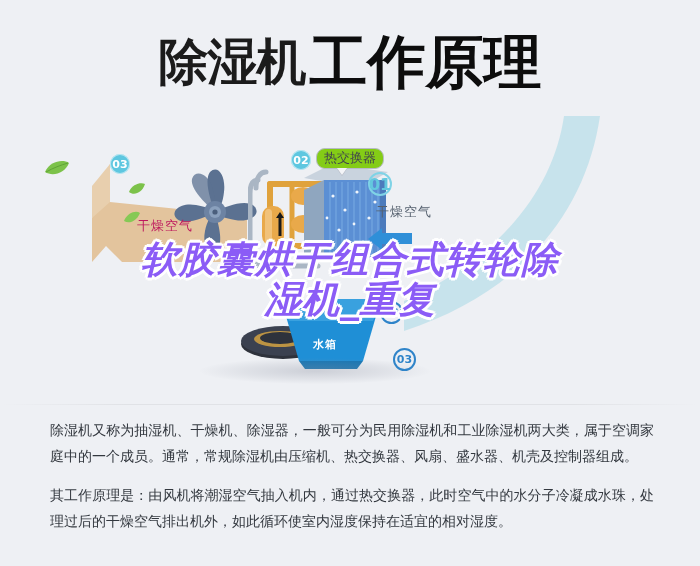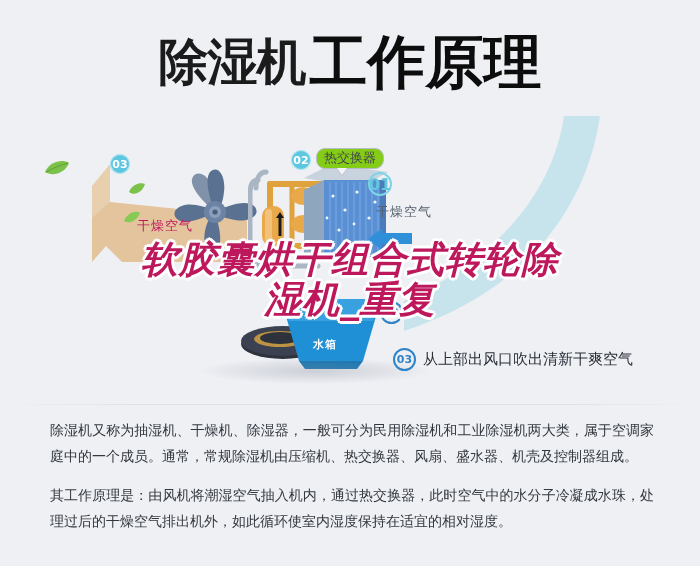--- a/index.html
+++ b/index.html
@@ -151,21 +151,21 @@
     font-size:11px;font-weight:700;
     display:flex;align-items:center;justify-content:center;flex:0 0 auto;
   }
 
   
   .watermark{
     position:absolute;left:0;top:240px;width:700px;
     text-align:center;pointer-events:none;
     font-family:"DejaVu Sans","Liberation Sans",sans-serif;
     font-weight:700;font-size:37px;line-height:1.08;
-    color:#be185d;letter-spacing:1px;
+    color:#8b5cf6;letter-spacing:1px;
     text-shadow:
       -2px -2px 0 #ffffff, 2px -2px 0 #ffffff, -2px 2px 0 #ffffff, 2px 2px 0 #ffffff,
       -3px 0 0 #ffffff, 3px 0 0 #ffffff, 0 -3px 0 #ffffff, 0 3px 0 #ffffff;
     font-style:italic;
   }
   .watermark .wm-line{display:block;}
 
   
   .divider{
     position:absolute;left:0;top:404px;width:700px;height:1px;
@@ -337,21 +337,20 @@
     <div class="bubble">热交换器</div>
 
     <div class="flow-label label-dry">干燥空气</div>
     <div class="flow-label label-humid">干燥空气</div>
 
     <div class="step-line step-02">
       <span class="sbadge">02</span>
     </div>
     <div class="step-line step-03">
       <span class="sbadge">03</span>
-      <span>从上部出风口吹出清新干爽空气</span>
     </div>
 
   </div>
 
   <div class="watermark">
     <span class="wm-line">软胶囊烘干组合式转轮除</span>
     <span class="wm-line">湿机_重复</span>
   </div>
 
   <div class="divider"></div>

